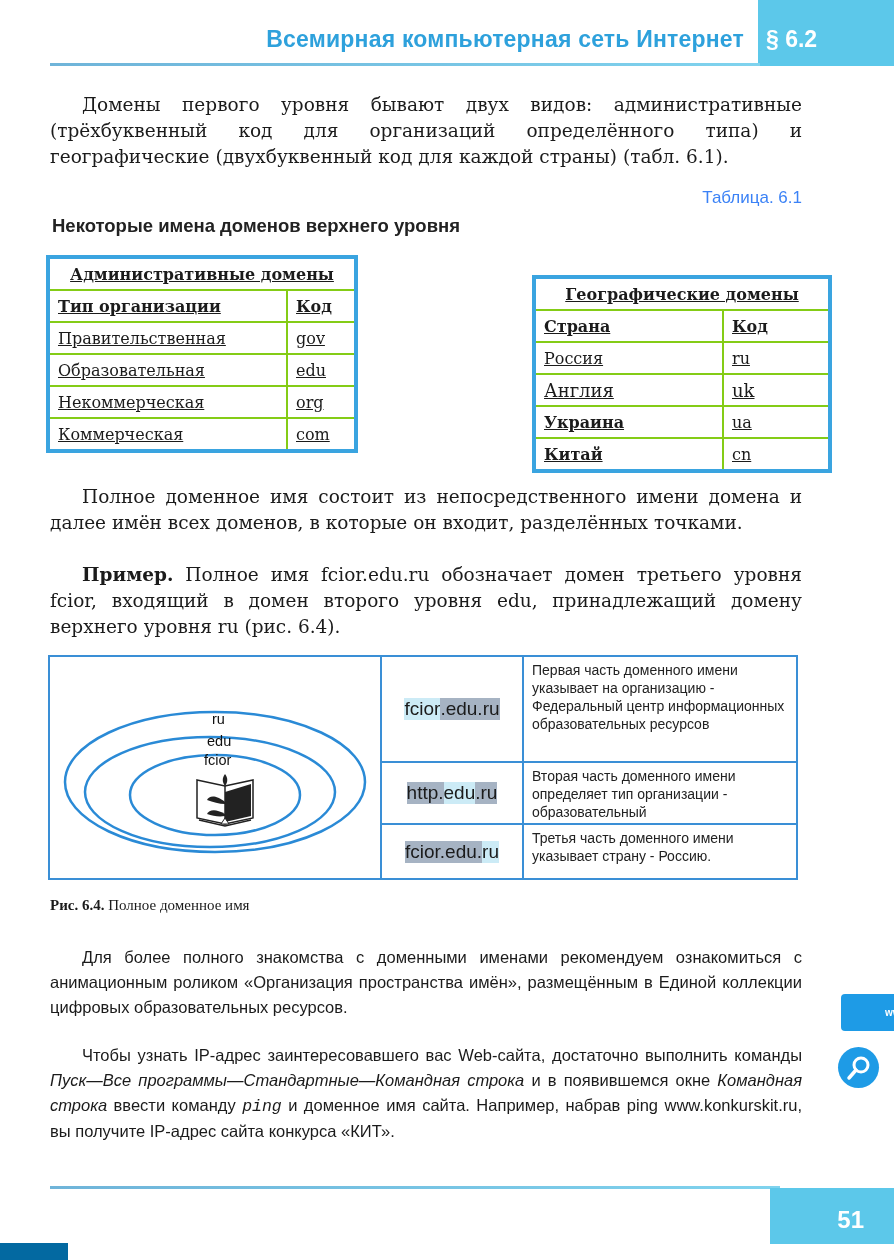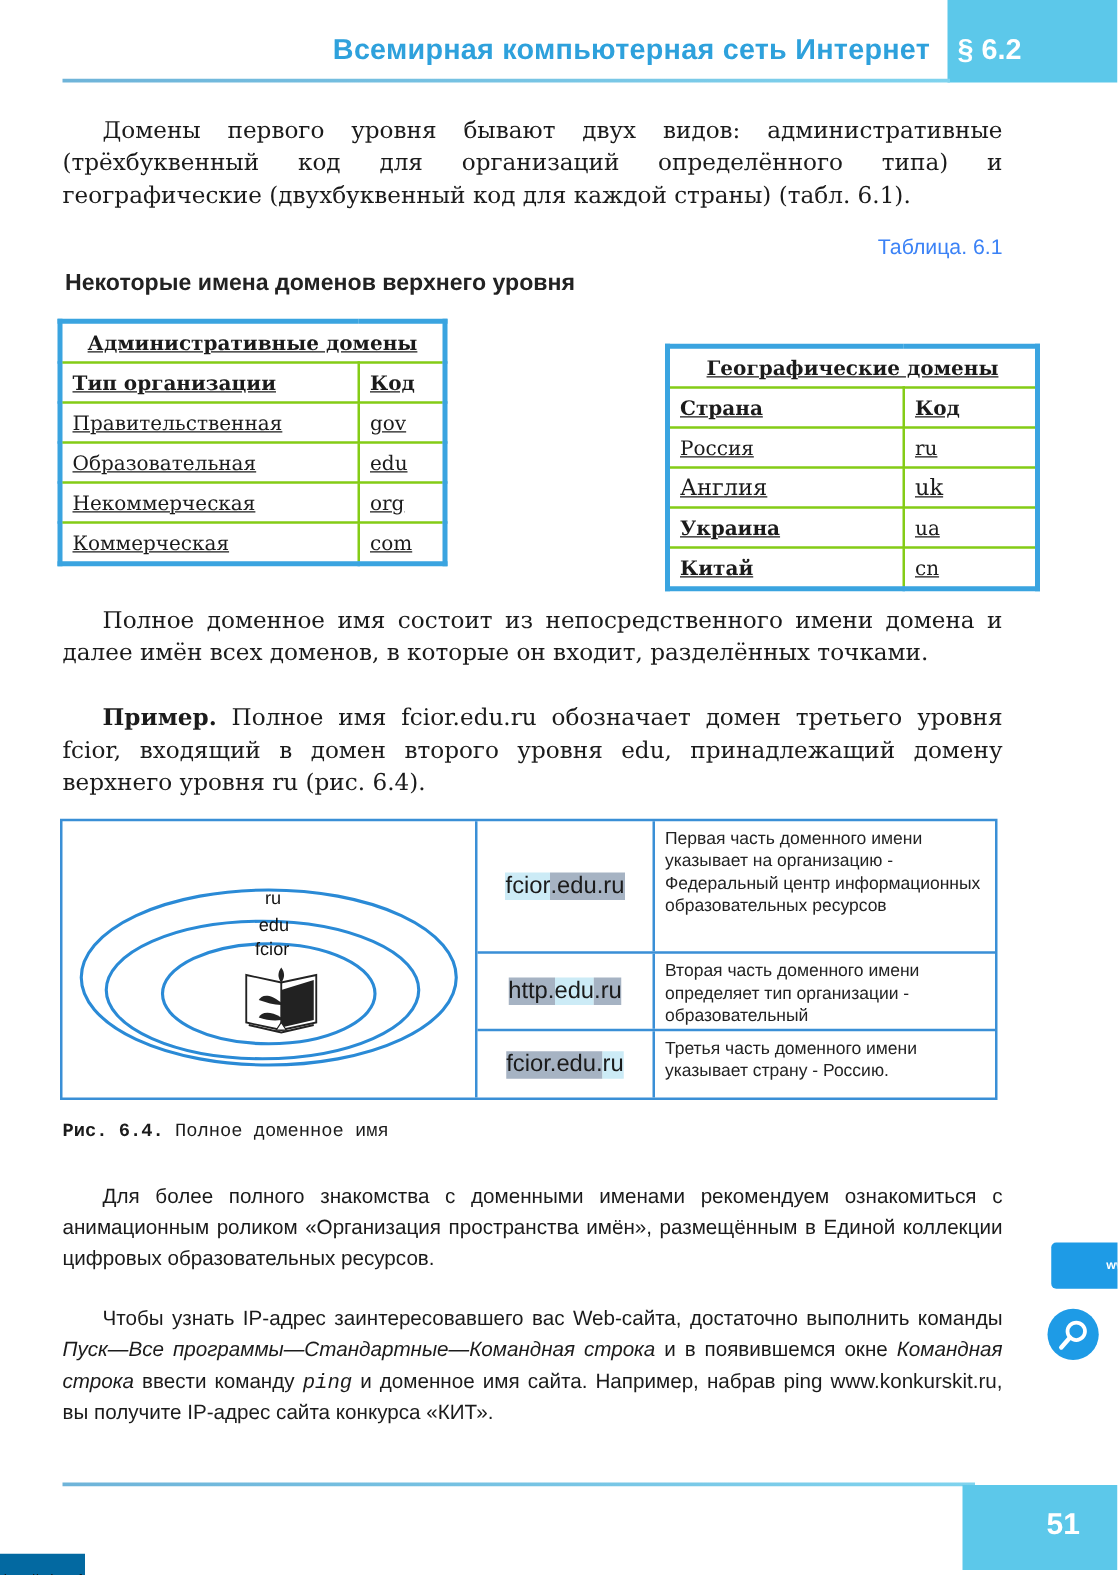--- a/index.html
+++ b/index.html
@@ -34,31 +34,31 @@
   .fig-left { position:absolute; left:0; top:0; width:330px; height:221px; border-right:2px solid #3a8fd6; }
   .fig-right { position:absolute; left:332px; top:0; right:0; height:221px; }
   .fig-row { position:absolute; left:0; right:0; border-bottom:2px solid #3a8fd6; display:flex; }
   .fig-row:last-child { border-bottom:none; }
   .fig-dom { width:140px; border-right:2px solid #3a8fd6; display:flex; align-items:center; justify-content:center; font-family:"Liberation Sans",sans-serif; font-size:19px; color:#1b1b1b; }
   .fig-desc { flex:1; padding:4px 8px; font-family:"Liberation Sans",sans-serif; font-size:14px; line-height:18px; color:#222; }
   .hl-a { background:#ccebf6; }
   .hl-b { background:#a6b3c3; }
   .ring-lbl { position:absolute; font-family:"Liberation Sans",sans-serif; font-size:14.5px; color:#111; }
 
-  .fig-caption { position:absolute; top:897px; left:50px; font-family:Liberation Mono, monospace; font-size:15px; }
+  .fig-caption { position:absolute; top:897px; left:50px; font-family:Liberation Serif, serif; font-size:15px; }
   .fig-caption b { font-weight:bold; }
 
   .sans-para { font-family:"Liberation Sans",sans-serif; font-size:16.5px; line-height:25px; }
   .sans-para i { font-style:italic; }
 
   .side-www { position:absolute; left:841px; top:994px; width:37px; height:37px; background:#1e9be6; border-radius:4px; color:#fff; font-family:"Liberation Sans",sans-serif; font-weight:bold; font-size:10px; display:flex; align-items:center; justify-content:flex-start;padding-left:44px; }
   .side-search { position:absolute; left:838px; top:1047px; width:41px; height:41px; background:#1e9be6; border-radius:50%; display:flex; align-items:center; justify-content:center; }
 
   .foot-rule { position:absolute; top:1186px; left:50px; width:730px; height:3px; background:linear-gradient(90deg,#6fb4d9,#7fd3ee); }
-  .page-badge { position:absolute; top:1188px; left:770px; width:124px; height:68px; background:#5cc8ea; }
+  .page-badge { position:absolute; top:1188px; left:770px; width:124px; height:56px; background:#5cc8ea; }
   .page-badge span { position:absolute; right:30px; top:18px; font-family:"Liberation Sans",sans-serif; font-weight:bold; font-size:24px; color:#fff; }
   .wm { position:absolute; left:0; top:1243px; background:#0369a1; font-family:"Liberation Sans",sans-serif; font-size:11px; padding:15px 3px; color:#111; }
 </style>
 </head>
 <body>
 
 <div class="hdr-title">Всемирная компьютерная сеть Интернет</div>
 <div class="hdr-badge">
     <span>§ 6.2</span>
   </div>

